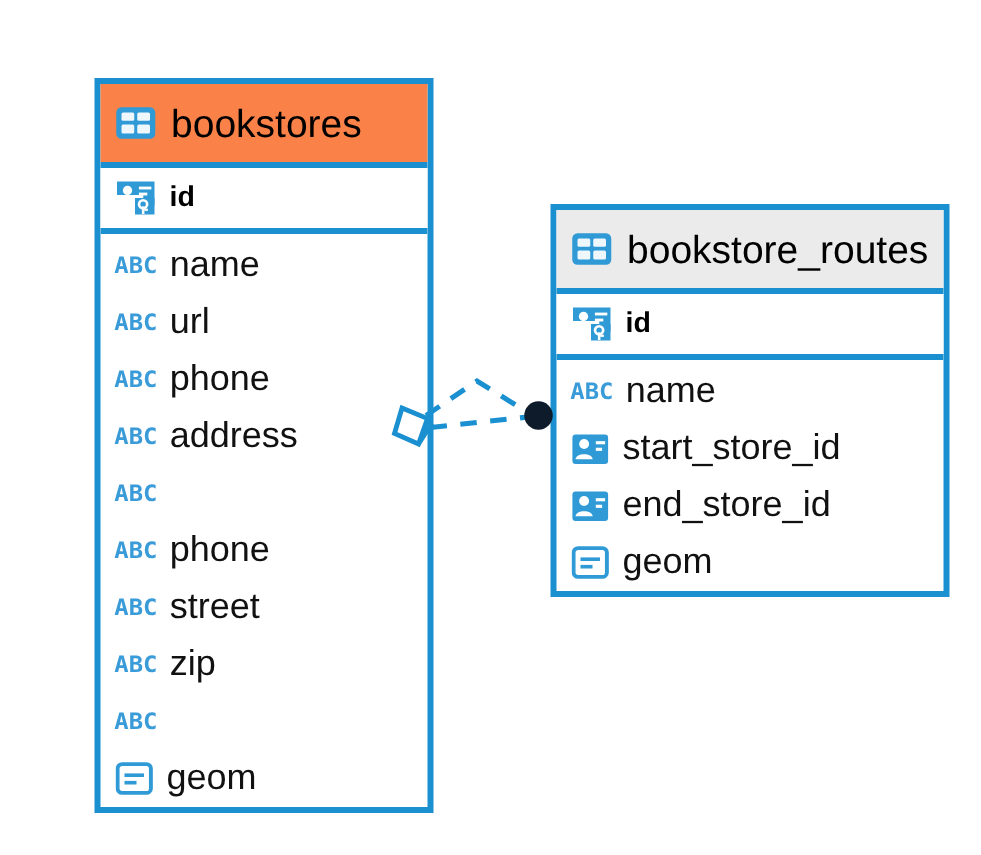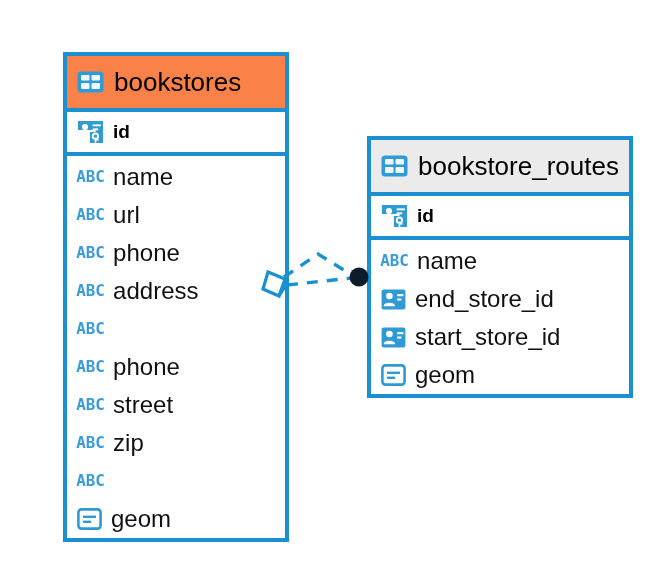--- a/index.html
+++ b/index.html
@@ -203,32 +203,32 @@
       </div>
 
       <div class="field-row">
         <svg class="ic" width="25" height="21" viewBox="0 0 25 21">
           <rect x="0.6" y="0.6" width="23.8" height="19.8" rx="2.2" fill="#2f9ad6"></rect>
           <circle cx="8.4" cy="7" r="3.3" fill="#ffffff"></circle>
           <path d="M2.7 17.2 C2.7 12.6 14.1 12.6 14.1 17.2 Z" fill="#ffffff"></path>
           <rect x="16.2" y="5.1" width="6.2" height="2.1" fill="#ffffff"></rect>
           <rect x="16.2" y="9.5" width="4.2" height="2.1" fill="#ffffff"></rect>
         </svg>
-        <span>end_store_id</span>
+        <span>start_store_id</span>
       </div>
 
       <div class="field-row">
         <svg class="ic" width="25" height="21" viewBox="0 0 25 21">
           <rect x="0.6" y="0.6" width="23.8" height="19.8" rx="2.2" fill="#2f9ad6"></rect>
           <circle cx="8.4" cy="7" r="3.3" fill="#ffffff"></circle>
           <path d="M2.7 17.2 C2.7 12.6 14.1 12.6 14.1 17.2 Z" fill="#ffffff"></path>
           <rect x="16.2" y="5.1" width="6.2" height="2.1" fill="#ffffff"></rect>
           <rect x="16.2" y="9.5" width="4.2" height="2.1" fill="#ffffff"></rect>
         </svg>
-        <span>start_store_id</span>
+        <span>end_store_id</span>
       </div>
 
       <div class="field-row">
         <svg class="ic" width="25" height="22" viewBox="0 0 25 22">
           <rect x="1.4" y="1.4" width="22.2" height="19.2" rx="3" fill="#ffffff" stroke="#2f9ad6" stroke-width="2.6"></rect>
           <rect x="6" y="7.6" width="13" height="2.4" fill="#2f9ad6"></rect>
           <rect x="6" y="12.6" width="8" height="2.4" fill="#2f9ad6"></rect>
         </svg>
         <span>geom</span>
       </div>

